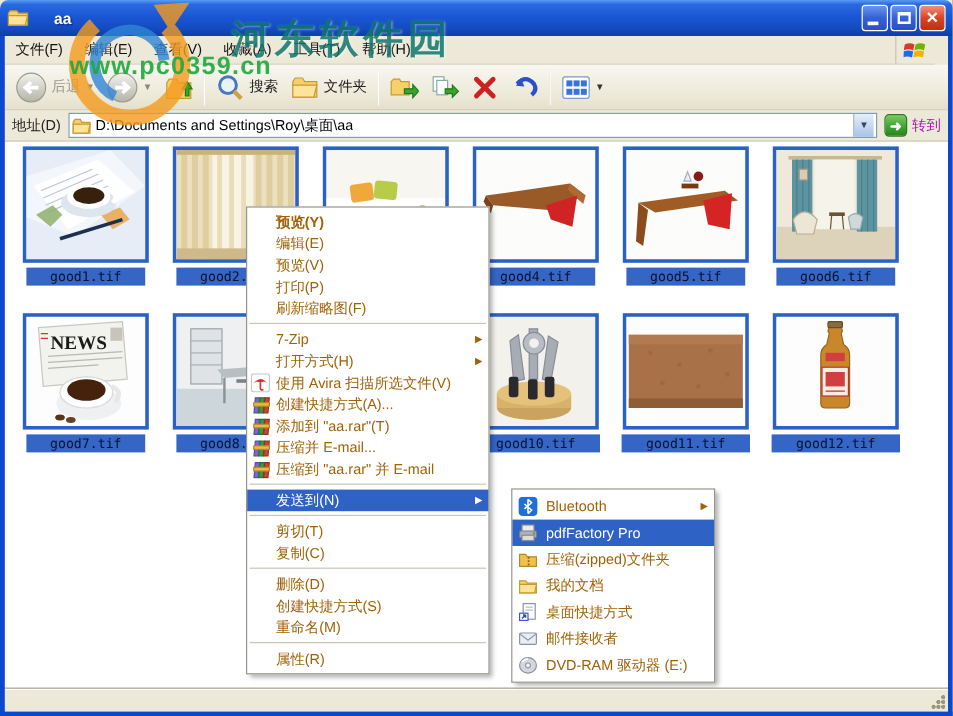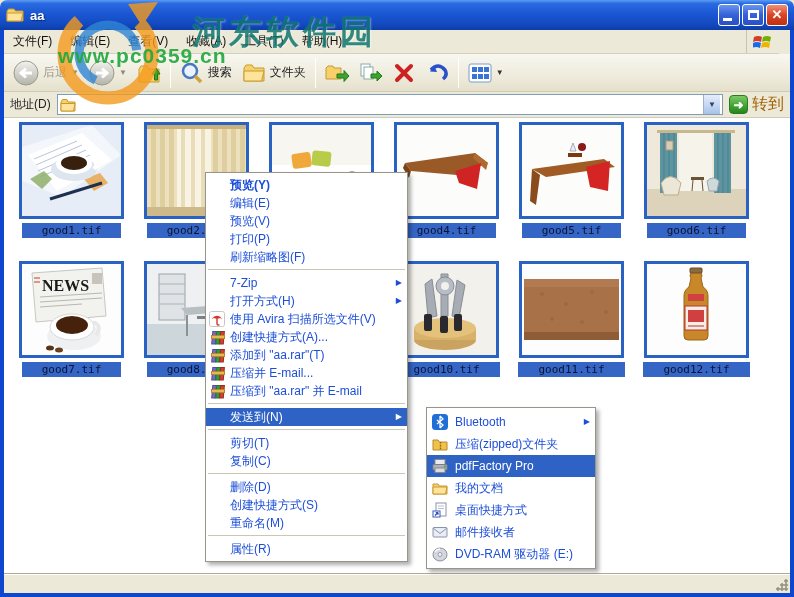--- a/index.html
+++ b/index.html
@@ -3,21 +3,21 @@
 <meta charset="utf-8">
 <style>
   * { margin:0; padding:0; box-sizing:border-box; }
   html,body { background:#3a6ea5; font-family:"Liberation Sans", sans-serif; }
   #win { position:relative; width:794px; height:597px; background:#ece9d8; overflow:hidden; }
 
   
   .titlebar { position:absolute; left:0; top:0; width:794px; height:30px;
     background:linear-gradient(180deg,#5a9cf4 0%,#2a6ae0 12%,#1b57d4 45%,#134ac0 80%,#0d3da6 100%);
     border-radius:7px 7px 0 0; display:flex; align-items:center; padding:0 6px; z-index:10; }
-  .title-text { color:#fff; font-weight:bold; font-size:13px; margin-left:6px;
+  .title-text { color:#fff; font-weight:bold; font-size:13px; margin-left:21px;
     text-shadow:1px 1px 1px #0a2a78; }
   .win-btns { position:absolute; right:6px; top:4px; display:flex; gap:2px; }
   .wbtn { width:22px; height:22px; border-radius:3px; border:1px solid #fff;
     background:linear-gradient(180deg,#6a96ef 0%,#3560d8 50%,#2a50c4 100%);
     color:#fff; font-size:12px; line-height:20px; text-align:center; position:relative; }
   .wbtn.close { background:linear-gradient(180deg,#f09078 0%,#da4426 50%,#c03010 100%); }
   .wbtn .dash { position:absolute; left:4px; bottom:4px; width:9px; height:3px; background:#fff; }
   .wbtn .box  { position:absolute; left:5px; top:5px; width:11px; height:10px; border:2px solid #fff; border-top-width:3px; }
   .wbtn .x    { font-weight:bold; font-size:13px; }
   .side-border-l { position:absolute; left:0; top:30px; width:4px; height:567px; background:#0d47cf; z-index:9; }
@@ -46,21 +46,21 @@
   .addr-label { color:#222; margin-right:6px; }
   .addr-combo { flex:1; height:21px; background:#fff; border:1px solid #7f9db9; display:flex; align-items:center; padding:0 2px; }
   .addr-text { font-size:12px; color:#000; margin-left:4px; white-space:nowrap; overflow:hidden; }
   .addr-drop { width:17px; height:19px; margin-left:auto;
     background:linear-gradient(180deg,#e6eefb 0%,#c0d4f2 60%,#a8c2ea 100%);
     border-left:1px solid #9ab0cc; text-align:center; font-size:8px; color:#345; line-height:19px; }
   .go-area { display:flex; align-items:center; gap:4px; margin-left:6px; }
   .go-icon { width:19px; height:19px; border-radius:4px;
     background:linear-gradient(180deg,#7cc867 0%,#3da32e 60%,#2a8420 100%);
     border:1px solid #2a7a1e; color:#fff; font-weight:bold; text-align:center; line-height:18px; font-size:12px; }
-  .go-label { font-size:16px; color:#a16207; }
+  .go-label { font-size:12px; color:#a21caf; }
 
   
   .content { position:absolute; left:4px; top:118px; width:786px; height:455px; background:#fff; z-index:1; }
 
   .tile { position:absolute; width:105px; display:flex; flex-direction:column; align-items:center; }
   .timg { width:105px; height:97px; border:3px solid #2a62c4; background:#fff; padding:0; }
   .timg svg { display:block; }
   .tlabel { margin-top:4px; padding:1px 20px; background:#3566c6; color:#0a1230;
     font-family:"DejaVu Sans Mono", monospace; font-size:11px; line-height:13px; white-space:pre; }
   .tlabel:empty { display:none; }
@@ -78,21 +78,21 @@
       radial-gradient(circle at 3px 11px, #9a9684 1.5px, transparent 2px),
       radial-gradient(circle at 7px 7px, #9a9684 1.5px, transparent 2px),
       radial-gradient(circle at 11px 3px, #9a9684 1.5px, transparent 2px); }
 
   
   .ctxmenu { position:absolute; background:#fff; border:1px solid #97958a;
     box-shadow:3px 3px 4px rgba(0,0,0,0.32); padding:3px 0; font-size:12px; z-index:100; }
   #main-menu { left:205px; top:172px; width:203px; }
   #send-menu { left:426px; top:407px; width:170px; }
   .menu-item { position:relative; height:18px; line-height:18px; padding:0 18px 0 24px;
-    color:#1d4ed8; white-space:nowrap; }
+    color:#a16207; white-space:nowrap; }
   #send-menu .menu-item { height:22px; line-height:22px; padding-left:28px; }
   .menu-item.bold { font-weight:bold; }
   .menu-item.selected { background:#2f62c5; color:#fff; }
   .mi-icon { position:absolute; left:3px; top:1px; width:16px; height:16px; }
   #send-menu .mi-icon { left:5px; top:3px; }
   .mi-icon svg { display:block; }
   .mi-arrow { position:absolute; right:5px; top:0; font-size:8px; }
   .menu-sep { height:1px; border-top:1px solid #cac7b4; margin:3px 2px 4px 2px; }
 
   
@@ -230,20 +230,21 @@
     </div>
   </div>
 
   <div class="addressbar">
     <span class="addr-label">地址(D)</span>
     <div class="addr-combo">
       <svg width="16" height="14" viewBox="0 0 16 14">
         <path d="M1 4 l1.5-2.5 H7 l1 2.5 h7 v9 H1 Z" fill="#f7d06b" stroke="#c89a30"></path>
         <path d="M1 5.5 h14 l-1.5 7.5 H1 Z" fill="#fde49a" stroke="#c89a30"></path>
       </svg>
+      <span class="addr-text">D:\Documents and Settings\Roy\桌面\aa</span>
       <span class="addr-drop">▼</span>
     </div>
     <div class="go-area">
       <span class="go-icon">➜</span>
       <span class="go-label">转到</span>
     </div>
   </div>
 
   <div class="content">
 
@@ -547,34 +548,34 @@
       <div class="menu-sep"></div>
       <div class="menu-item"><span class="mi-label">属性(R)</span></div>
     </div>
   <div class="ctxmenu" id="send-menu">
       <div class="menu-item"><span class="mi-icon">
           <svg width="16" height="16" viewBox="0 0 16 16">
             <rect width="16" height="16" rx="3.5" fill="#1f6fd6"></rect>
             <path d="M8 2 L8 14 M8 2 L11 5 L5 10 M8 14 L11 11 L5 6" stroke="#fff" stroke-width="1.3" fill="none"></path>
           </svg>
         </span><span class="mi-label">Bluetooth</span><span class="mi-arrow">▶</span></div>
-      <div class="menu-item"><span class="mi-icon">
-          <svg width="16" height="16" viewBox="0 0 16 16">
-            <path d="M1 4 h5 l1.5 2 H15 v8 H1 Z" fill="#f0c24a" stroke="#b8892a"></path>
-            <path d="M8.5 6 v8" stroke="#8a6416" stroke-width="1.4" stroke-dasharray="1.6 1.2"></path>
-          </svg>
-        </span><span class="mi-label">压缩(zipped)文件夹</span></div>
       <div class="menu-item selected"><span class="mi-icon">
           <svg width="16" height="16" viewBox="0 0 16 16">
             <rect x="3" y="1.5" width="10" height="6" fill="#ececec" stroke="#8a8a8a"></rect>
             <rect x="1" y="6.5" width="14" height="5.5" rx="1" fill="#aeb2ba" stroke="#7a7e86"></rect>
             <rect x="3" y="10" width="10" height="4.5" fill="#dcdcdc" stroke="#8a8a8a"></rect>
             <circle cx="13" cy="8.5" r=".9" fill="#4a9a4a"></circle>
           </svg>
         </span><span class="mi-label">pdfFactory Pro</span></div>
+      <div class="menu-item"><span class="mi-icon">
+          <svg width="16" height="16" viewBox="0 0 16 16">
+            <path d="M1 4 h5 l1.5 2 H15 v8 H1 Z" fill="#f0c24a" stroke="#b8892a"></path>
+            <path d="M8.5 6 v8" stroke="#8a6416" stroke-width="1.4" stroke-dasharray="1.6 1.2"></path>
+          </svg>
+        </span><span class="mi-label">压缩(zipped)文件夹</span></div>
       <div class="menu-item"><span class="mi-icon">
           <svg width="16" height="16" viewBox="0 0 16 16">
             <path d="M1 4 h5 l1.5 2 H15 v8 H1 Z" fill="#f7d06b" stroke="#c89a30"></path>
             <path d="M1 7 h14 l-1.5 7 H1 Z" fill="#fde49a" stroke="#c89a30"></path>
           </svg>
         </span><span class="mi-label">我的文档</span></div>
       <div class="menu-item"><span class="mi-icon">
           <svg width="16" height="16" viewBox="0 0 16 16">
             <rect x="4" y="1" width="10" height="13" fill="#fff" stroke="#8a93a8"></rect>
             <line x1="6" y1="4" x2="12" y2="4" stroke="#b8c0cc"></line>

